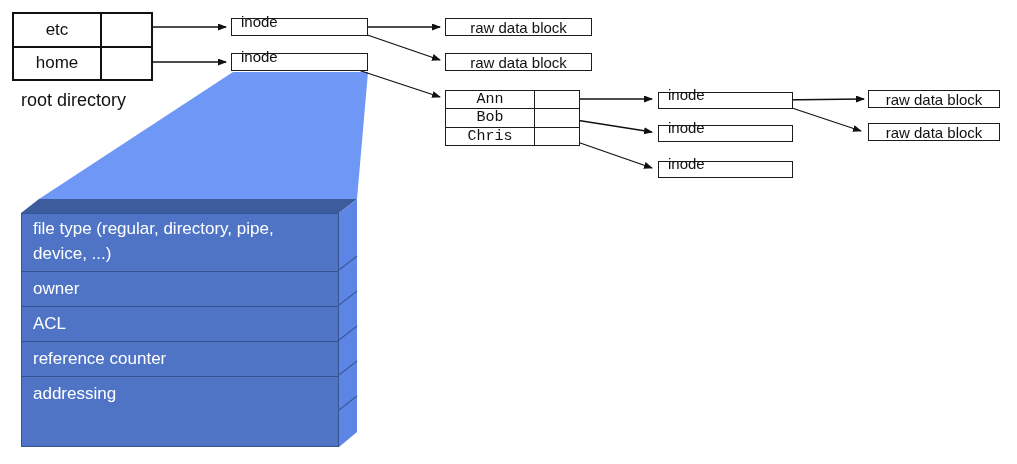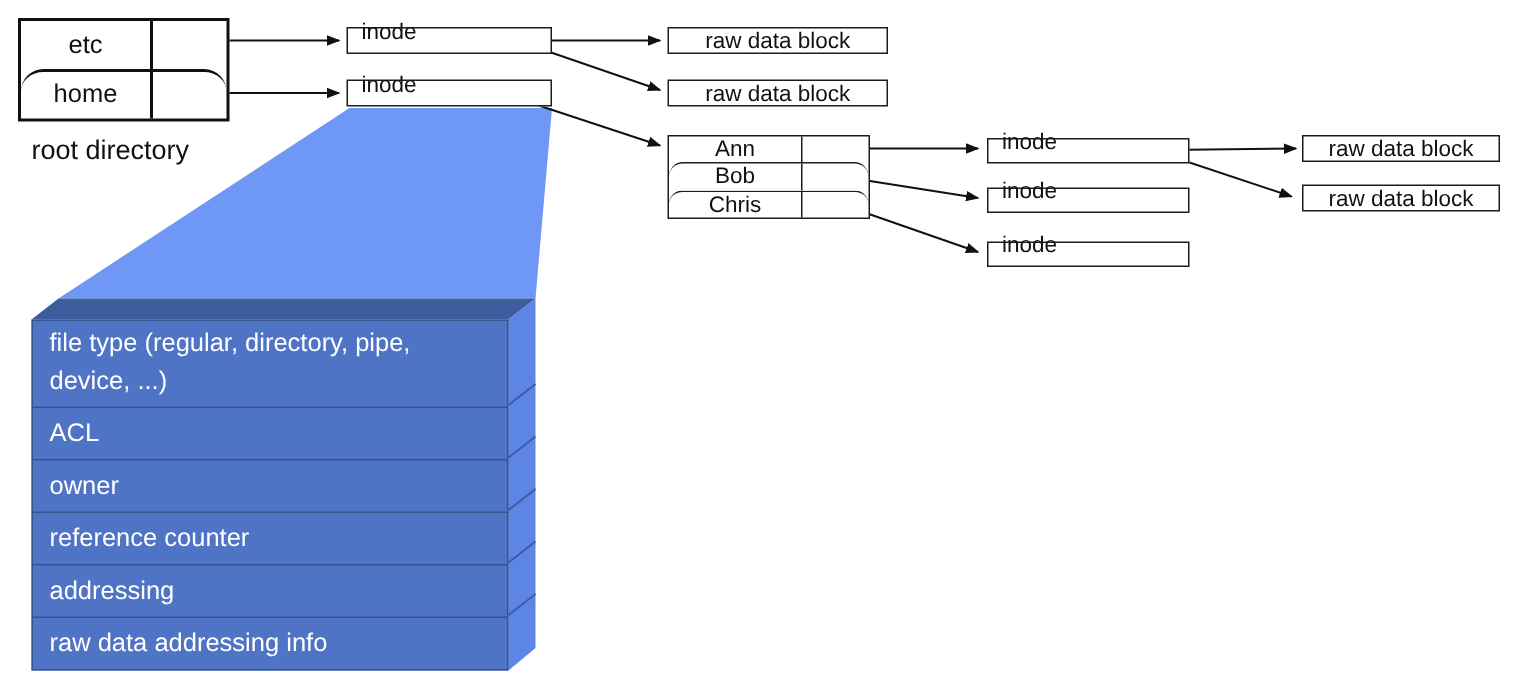--- a/index.html
+++ b/index.html
@@ -12,26 +12,26 @@
   .box {
     position:absolute; background:#fff; border:1.5px solid #1c1c1c;
     box-sizing:border-box; color:#111; font-size:15px; z-index:2;
   }
   .inode-box { padding:0 0 12px 9px; line-height:15px; display:flex; align-items:center; }
   .rdb-box   { display:flex; align-items:center; justify-content:center; text-align:right; }
 
   .dir-table { position:absolute; box-sizing:border-box; background:#fff; z-index:2; display:flex; flex-direction:column; }
   .root-table { border:2px solid #111; }
   .home-table { border:1.5px solid #1c1c1c; }
-  .dir-row { flex:1; display:flex; min-height:0;border-radius:15px; }
+  .dir-row { flex:1; display:flex; min-height:0; }
   .root-table .dir-row + .dir-row { border-top:2px solid #111; }
   .home-table .dir-row + .dir-row { border-top:1.5px solid #1c1c1c;justify-content:space-between; }
   .dir-name { display:flex; align-items:center; justify-content:center; color:#111; }
   .root-table .dir-name { width:86px; border-right:2px solid #111; font-size:17px; }
-  .home-table .dir-name { width:88px; border-right:1.5px solid #1c1c1c; font-size:15px; }
+  .home-table .dir-name { width:88px; border-right:1.5px solid #1c1c1c; font-size:15px;font-family:Liberation Mono, monospace; }
   .dir-ptr { flex:1; }
 
   .root-caption {
     position:absolute; left:21px; top:90px; font-size:18px; color:#111; z-index:2;
   }
 
   .stack {
     position:absolute; left:21px; top:213px; width:318px; height:234px;
     box-sizing:border-box; background:#4f74c6; border:1.5px solid #35538f;
     z-index:2; display:flex; flex-direction:column;
@@ -150,20 +150,19 @@
 
   <div class="box rdb-box" style="left:868px; top:90px; width:132px; height:18px;">
     <span>raw data block</span>
   </div>
   <div class="box rdb-box" style="left:868px; top:123px; width:132px; height:18px;">
     <span>raw data block</span>
   </div>
 
   <div class="stack">
     <div class="stack-row sr-1">file type (regular, directory, pipe, device, ...)</div>
+    <div class="stack-row sr-2">owner</div>
     <div class="stack-row sr-3">ACL</div>
-    <div class="stack-row sr-2">owner</div>
     <div class="stack-row sr-4">reference counter</div>
     <div class="stack-row sr-5">addressing</div>
-    <div class="stack-row sr-6">raw data addressing info</div>
   </div>
 
 </div>
 
 </body></html>

